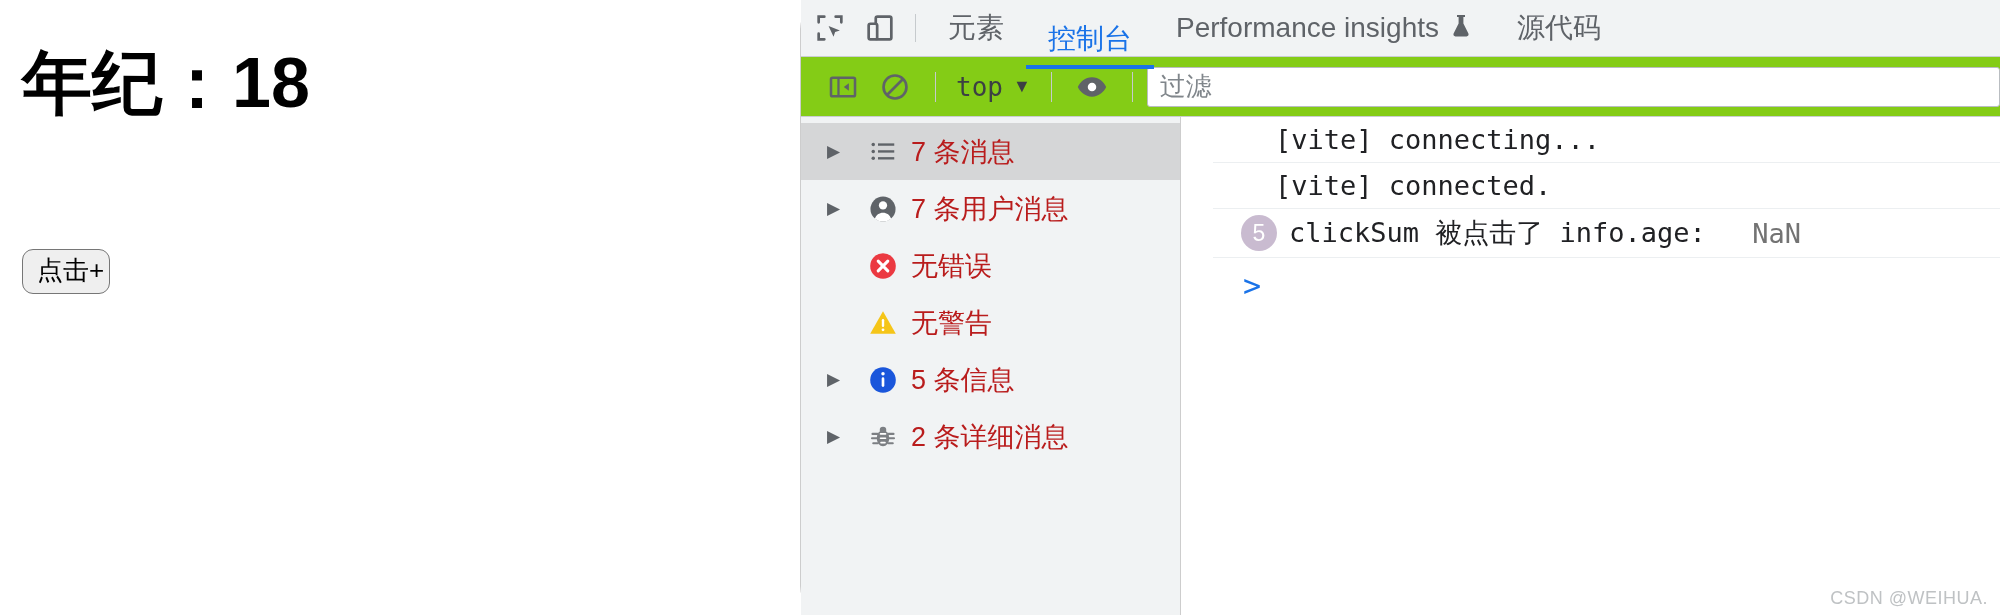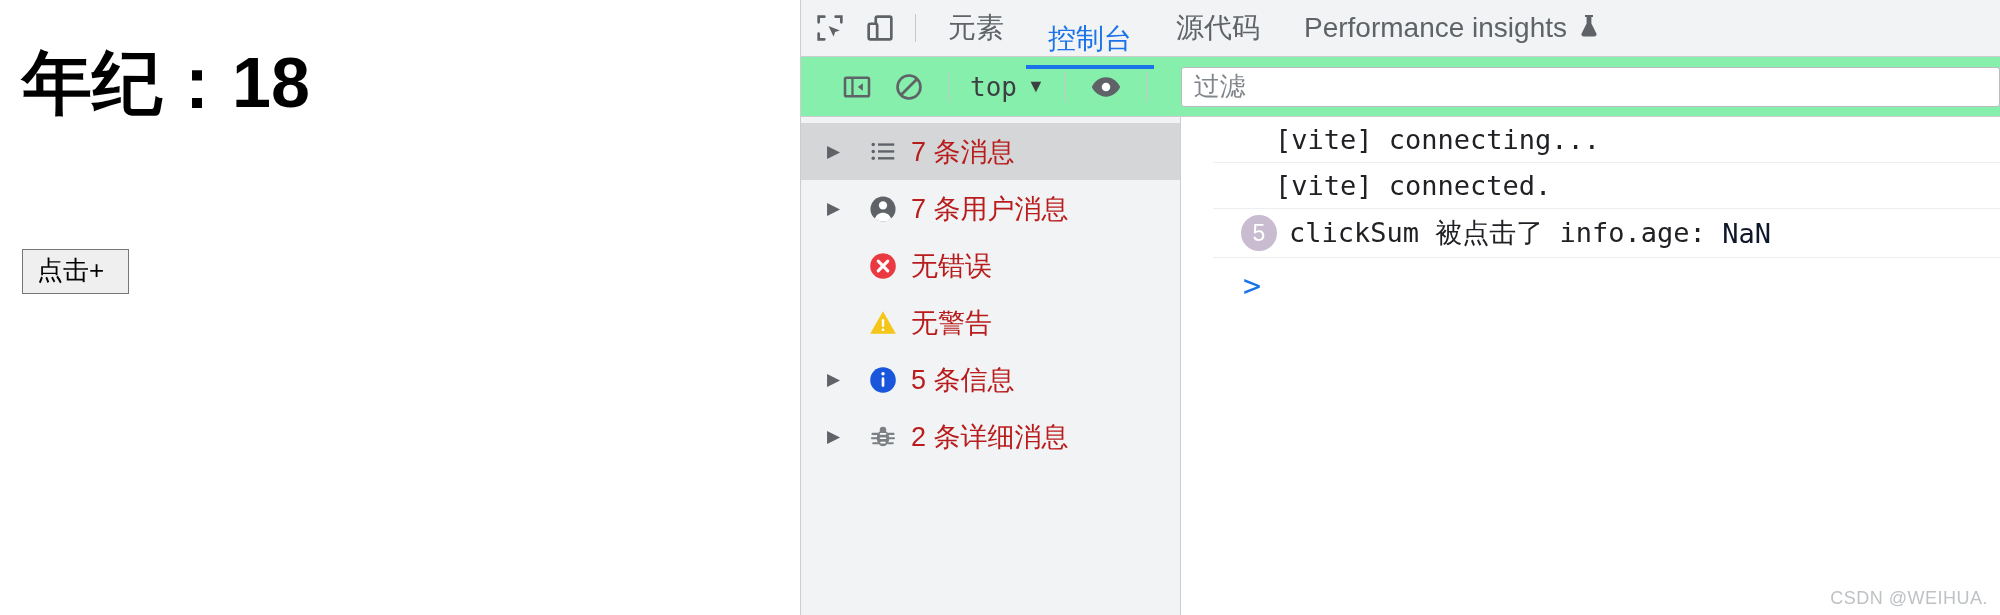--- a/index.html
+++ b/index.html
@@ -40,38 +40,39 @@
   }
   #click-button {
     position: absolute;
     left: 22px;
     top: 249px;
     font-size: 26px;
     font-family: "Liberation Sans", "DejaVu Sans", sans-serif;
     color: #000000;
     background: #efefef;
     border: 1px solid #767676;
-    border-radius: 0;
-    padding: 6px 24px 8px 14px;
+    border-radius: 11px;
+    padding: 6px 5px 8px 14px;
     line-height: 1.1;
     cursor: pointer;
   }
 
   
   #devtools {
     position: absolute;
     left: 800px;
     top: 0;
     width: 1200px;
     height: 615px;
     background: #f1f3f4;
     border-left: 1px solid #cdcdcd;
     box-sizing: border-box;
     display: flex;
     flex-direction: column;
+    border-radius: 29px;
   }
 
   
   #tabbar {
     height: 57px;
     min-height: 57px;
     background: #f1f3f4;
     display: flex;
     align-items: center;
     border-bottom: 1px solid #cacdd1;
@@ -115,26 +116,26 @@
     display: inline-block;
     line-height: 1;
     font-size: 26px;
     color: #5f6368;
   }
 
   
   #console-toolbar {
     height: 60px;
     min-height: 60px;
-    background: #86efac;
+    background: #84cc16;
     display: flex;
     align-items: center;
     border-bottom: 1px solid #cacdd1;
     box-sizing: border-box;
-    padding-left: 30px;
+    padding-left: 16px;
     gap: 0px;
   }
   .ct-btn {
     width: 52px;
     height: 44px;
     display: flex;
     align-items: center;
     justify-content: center;
     cursor: pointer;
   }
@@ -155,21 +156,21 @@
     font-family: "DejaVu Sans Mono", monospace;
   }
   #ctx-select .caret {
     font-size: 18px;
     color: #3c4043;
     font-family: "Liberation Sans", sans-serif;
   }
   #filter-input {
     flex: 1;
     height: 40px;
-    margin-left: 20px;
+    margin-left: 0;
     margin-right: 0;
     background: #ffffff;
     border: 1px solid #b9bdc1;
     border-radius: 3px;
     font-size: 26px;
     color: #80868b;
     padding: 0 12px;
     box-sizing: border-box;
     display: flex;
     align-items: center;
@@ -256,21 +257,21 @@
     border-radius: 50%;
     background: #c9bbd0;
     color: #ffffff;
     font-size: 23px;
     display: flex;
     align-items: center;
     justify-content: center;
     font-family: "Liberation Sans", sans-serif;
     margin-right: 12px;
   }
-  .tok-val { color: #0f172a; }
+  .tok-val { color: #737373; margin-left: 30px; }
   .prompt-row {
     height: 54px;
     display: flex;
     align-items: center;
     padding-left: 30px;
     color: #1a73e8;
     font-size: 30px;
     font-family: "DejaVu Sans Mono", monospace;
   }
 
@@ -310,29 +311,29 @@
     </div>
     <div class="tb-sep"></div>
 
     <div class="tab">
       <span>元素</span>
     </div>
     <div class="tab active">
       <span>控制台</span>
     </div>
     <div class="tab">
-      <span>源代码</span>
-    </div>
-    <div class="tab">
       <span>Performance insights</span>
       <span class="flask">
         <svg width="24" height="26" viewBox="0 0 24 26">
           <path d="M8 2h8v2h-1.6v6.4l5 10.2c.6 1.3-.3 2.8-1.8 2.8H6.4c-1.5 0-2.4-1.5-1.8-2.8l5-10.2V4H8V2z" fill="#5f6368"></path>
         </svg>
       </span>
+    </div>
+    <div class="tab">
+      <span>源代码</span>
     </div>
   </div>
 
   <div id="console-toolbar">
     <div class="ct-btn">
       <svg width="32" height="32" viewBox="0 0 24 24">
         <rect x="3" y="5" width="18" height="14" rx="1.2" fill="none" stroke="#5f6368" stroke-width="1.9"></rect>
         <line x1="8.6" y1="5" x2="8.6" y2="19" stroke="#5f6368" stroke-width="1.7"></line>
         <path d="M16.4 9.2v5.6L12.6 12z" fill="#5f6368"></path>
       </svg>

